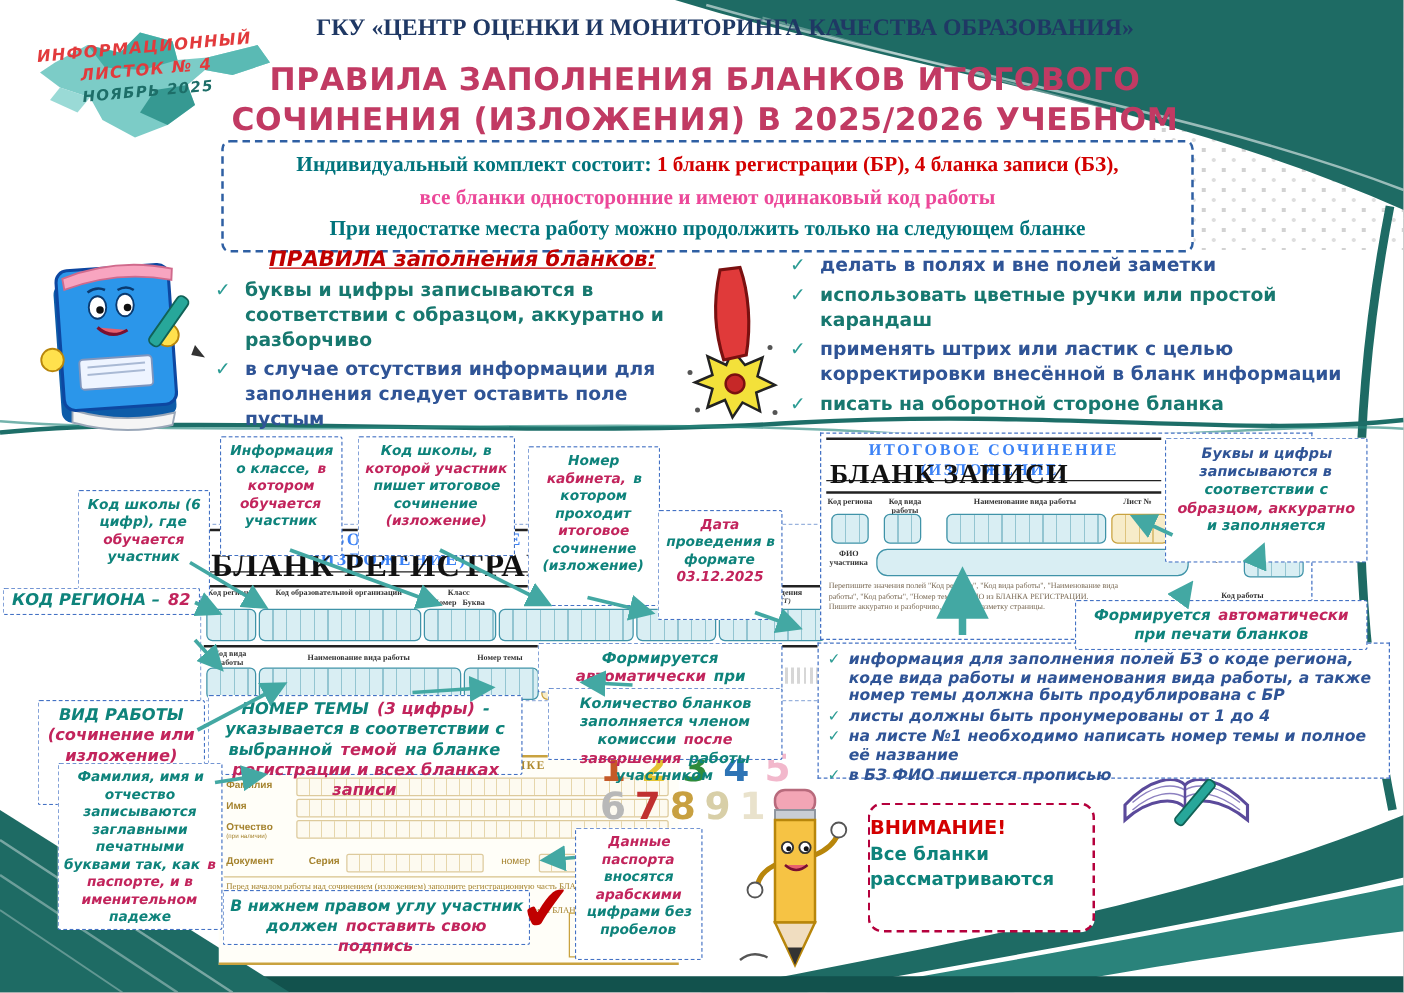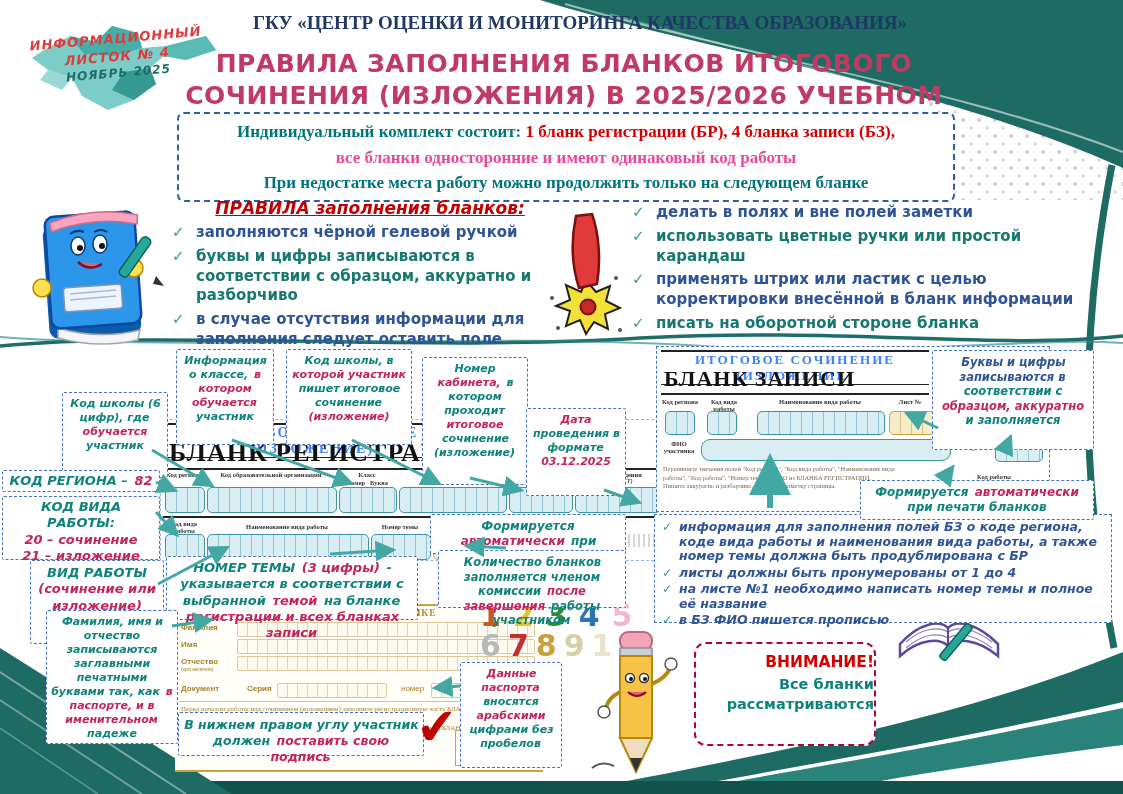--- a/index.html
+++ b/index.html
@@ -46,21 +46,21 @@
          background-image:repeating-linear-gradient(90deg,transparent 0 9px,#e6d6ab 9px 10px);}
   .pnote{position:absolute;font:7px "Liberation Serif",serif;color:#a5832e;line-height:1.25;}
   .dgrow{position:absolute;font:bold 30px "DejaVu Sans",sans-serif;letter-spacing:12px;z-index:3;white-space:nowrap;}
   .dg1{color:#c55a28}.dg2{color:#e3c431}.dg3{color:#2e8b3a}.dg4{color:#2e74b5}.dg5{color:#f2b8cc}
   .dg6{color:#b8b8b8}.dg7{color:#c03030}.dg8{color:#c8a040}.dg9{color:#d8cfa8}.dg10{color:#e9e2cc}
   .cl-box{position:absolute;background:#fff;border:1.5px dashed #4472c4;padding:5px 6px 2px 6px;z-index:4;}
   .cl-item{position:relative;padding-left:18px;font:italic bold 12.5px "DejaVu Sans",sans-serif;
            color:#2f5496;line-height:1.16;margin-bottom:2px;}
   .cl-item::before{content:"\2713";position:absolute;left:1px;top:0;color:#2c9c94;}
   .att{position:absolute;border:2.5px dashed #b5003c;border-radius:12px;background:#fff;z-index:4;
-       text-align:right;font:bold 14.5px "DejaVu Sans",sans-serif;line-height:1.4;padding-top:8px;}
+       text-align:left;font:bold 14.5px "DejaVu Sans",sans-serif;line-height:1.4;padding-top:8px;}
   .issue{position:absolute;left:22px;top:30px;width:190px;z-index:3;transform:rotate(-5deg);
          text-align:center;font:italic bold 13px "DejaVu Sans",sans-serif;letter-spacing:1px;line-height:1.35;}
   .issue .i1,.issue .i2{color:#e23a3c}.issue .i3{color:#1d6e68;font-size:12px}
   .arrows{position:absolute;left:0;top:0;z-index:6;pointer-events:none;}
   .sig-check{position:absolute;font:bold 50px "DejaVu Sans",sans-serif;color:#c00000;z-index:6;transform:rotate(-4deg);}
   .sigbox{position:absolute;border:1.2px solid #c9a23f;background:#fffdf5;z-index:3;}
   .bz-note{position:absolute;font:6.4px "Liberation Serif",serif;color:#7a6a55;line-height:1.35;}
   .ill{position:absolute;z-index:3;}
 </style>
 </head>
@@ -109,21 +109,20 @@
       <span class="tl">Индивидуальный комплект состоит:</span>
       <span class="rd">1 бланк регистрации (БР), 4 бланка записи (БЗ),</span>
     </div>
     <div class="bl">все бланки односторонние и имеют одинаковый код работы</div>
     <div class="tl">При недостатке места работу можно продолжить только на следующем бланке</div>
   </div>
 
   <div class="abs" style="left:170px;top:198px;width:400px;z-index:2;">
     <div class="sec-title">ПРАВИЛА заполнения бланков:</div>
     <div style="margin-top:5px;">
-      <div class="li c-blue">заполняются чёрной гелевой ручкой</div>
       <div class="li c-teal">буквы и цифры записываются в соответствии с образцом, аккуратно и разборчиво</div>
       <div class="li c-blue">в случае отсутствия информации для заполнения следует оставить поле пустым</div>
     </div>
   </div>
 
   <div class="abs" style="left:630px;top:198px;width:465px;z-index:2;">
     <div style="margin-top:5px;">
       <div class="li c-blue">делать в полях и вне полей заметки</div>
       <div class="li c-teal">использовать цветные ручки или простой карандаш</div>
       <div class="li c-blue">применять штрих или ластик с целью корректировки внесённой в бланк информации</div>
@@ -271,25 +270,20 @@
   </div>
   <div class="co" style="left:526px;top:408px;width:90px;height:78px;">
     <span class="c">Дата</span>
     <span class="t">проведения в формате</span>
     <span class="c">03.12.2025</span>
   </div>
   <div class="co co-lg" style="left:2px;top:470px;width:152px;padding:2px 2px;">
     <span class="t">КОД РЕГИОНА –</span>
     <span class="c">82</span>
   </div>
-  <div class="co co-lg" style="left:2px;top:496px;width:152px;height:58px;padding:2px 2px;">
-    <div class="t">КОД ВИДА РАБОТЫ:</div>
-    <div class="c">20 – сочинение</div>
-    <div class="c">21 – изложение</div>
-  </div>
   <div class="co co-lg" style="left:30px;top:560px;width:124px;height:74px;">
     <div class="t">ВИД РАБОТЫ</div>
     <div class="c">(сочинение или изложение)</div>
   </div>
   <div class="co co-lg" style="left:166px;top:556px;width:242px;height:56px;padding:3px 4px;">
     <span class="t">НОМЕР ТЕМЫ</span>
     <span class="c">(3 цифры)</span>
     <span class="t">-  указывается в соответствии с выбранной</span>
     <span class="c">темой</span>
     <span class="t">на бланке</span>

